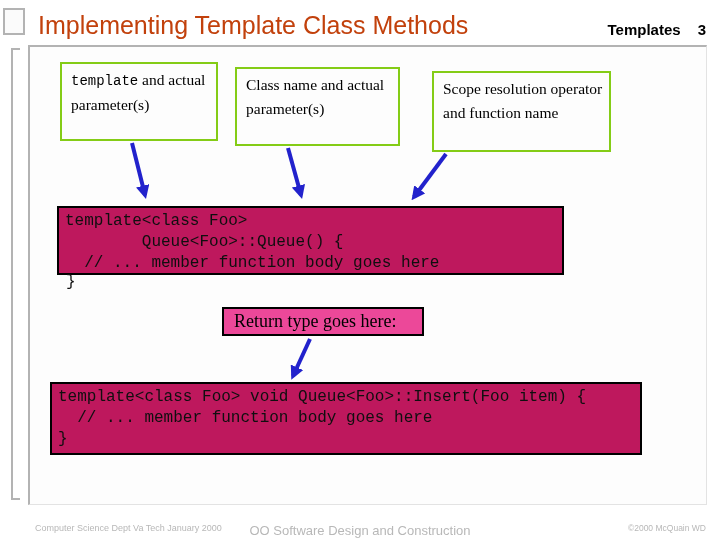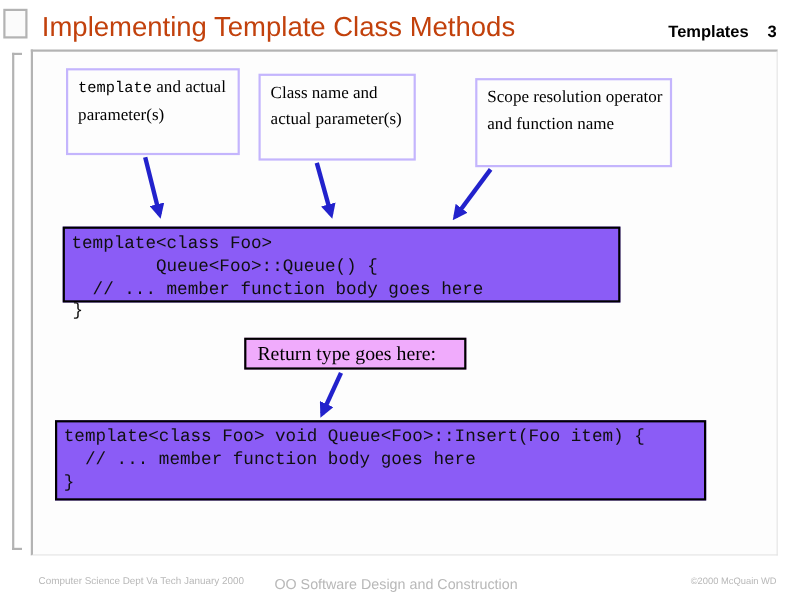--- a/index.html
+++ b/index.html
@@ -40,47 +40,47 @@
   }
   .header-right {
     position: absolute; top: 21px; right: 14px;
     font-size: 15px; font-weight: bold; color: #000000;
     display: flex; gap: 17px;
   }
 
   
   .label-box {
     position: absolute;
-    border: 2px solid #c4b5fd;
+    border: 2px solid #84cc16;
     background: #fdfdfd;
     font-family: "Liberation Serif", serif;
     font-size: 15.5px; line-height: 24px; color: #000;
     padding: 4px 6px 0 9px;
   }
   .label-box .mono-frag {
     font-family: "Liberation Mono", monospace;
     font-size: 14px;
   }
   #label-box-1 { left: 60px;  top: 62px; width: 158px; height: 79px; }
-  #label-box-2 { left: 235px; top: 67px; width: 143px; height: 79px; }
+  #label-box-2 { left: 235px; top: 67px; width: 165px; height: 79px; }
   #label-box-3 { left: 432px; top: 71px; width: 179px; height: 81px; }
 
   .return-box {
     position: absolute; left: 222px; top: 307px; width: 202px; height: 29px;
-    border: 2px solid #000; background: #f0abfc;
+    border: 2px solid #000; background: #ec4899;
     font-family: "Liberation Serif", serif;
     font-size: 18px; line-height: 25px; color: #000;
     padding-left: 10px;
   }
 
   
   .code-box {
     position: absolute;
     border: 2px solid #000;
-    background: #8b5cf6;
+    background: #be185d;
     font-family: "Liberation Mono", monospace;
     font-size: 16px; line-height: 21px; color: #0f0f0f;
     padding: 3px 0 0 6px;
   }
   .code-line { white-space: pre; }
   .code-line b { font-weight: normal; }
   #code-box-1 { left: 57px; top: 206px; width: 507px; height: 69px; }
   #code-box-2 { left: 50px; top: 382px; width: 592px; height: 73px; }
   .dangling-brace {
     position: absolute; left: 66px; top: 273px;

